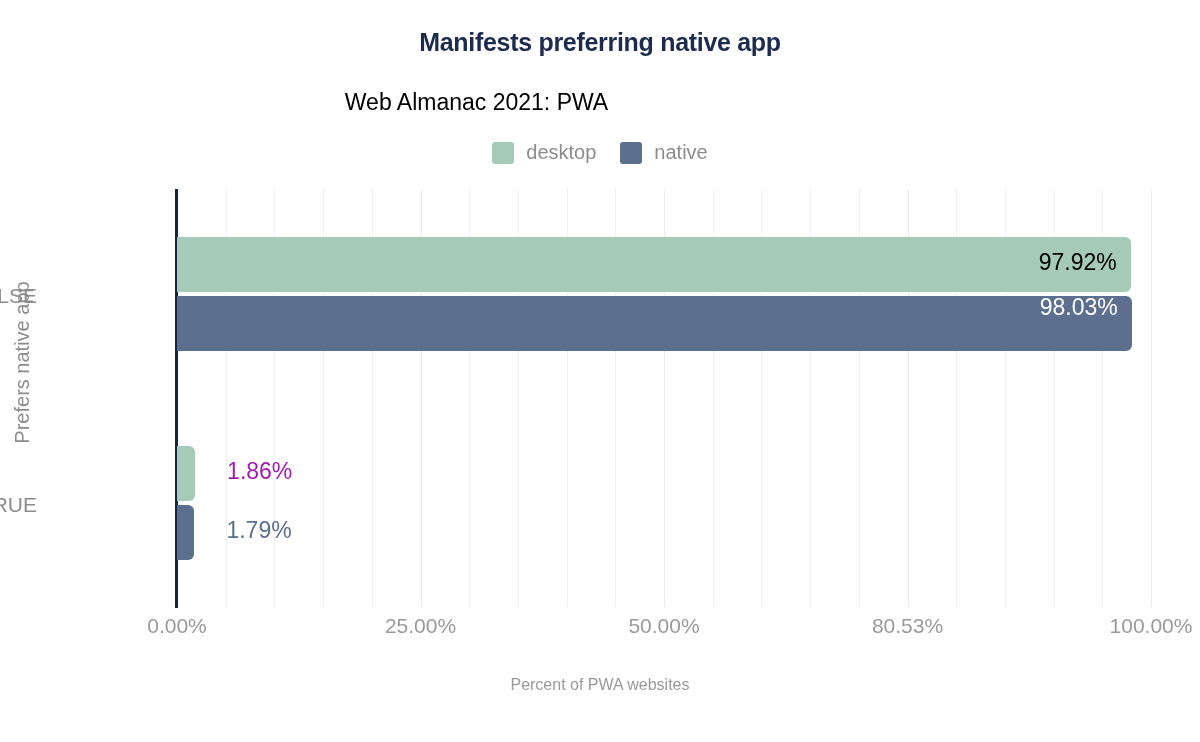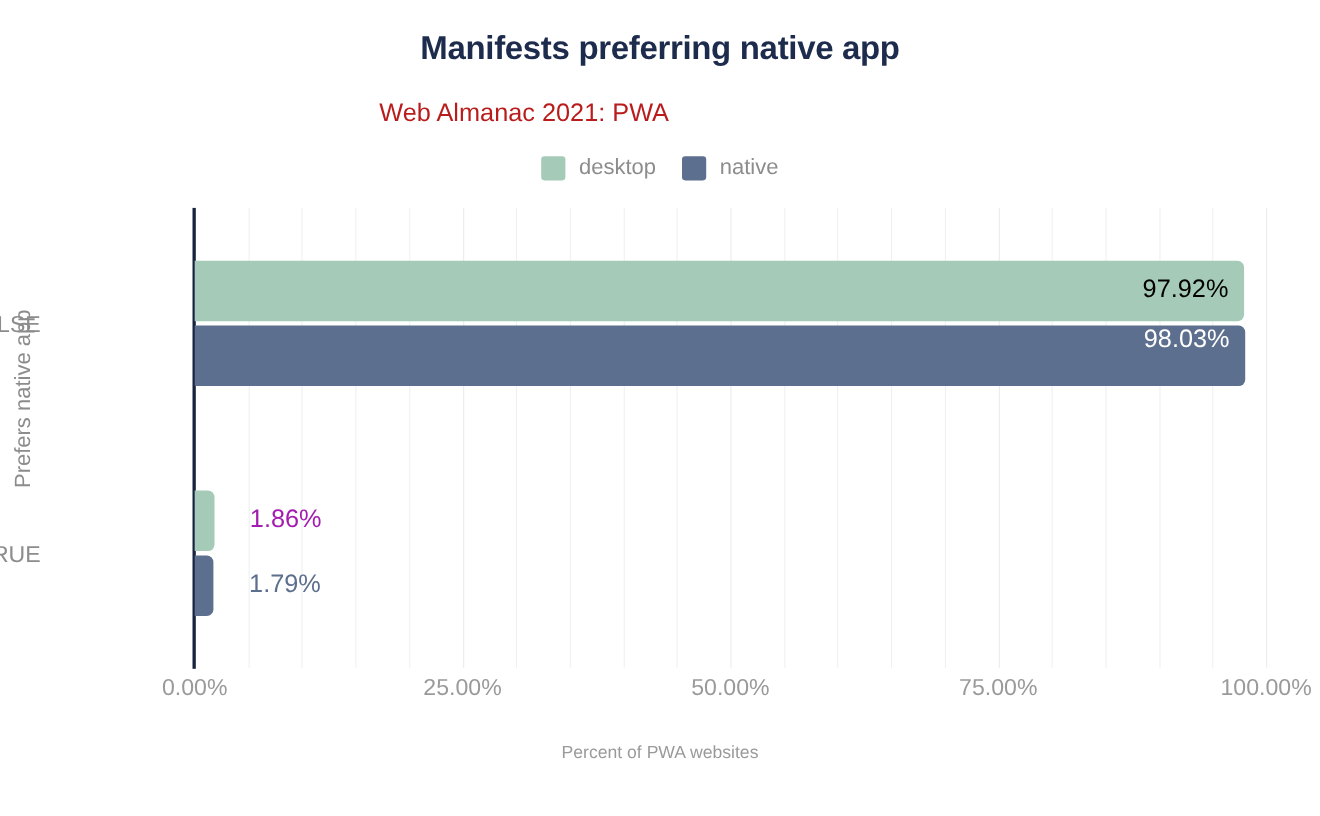--- a/index.html
+++ b/index.html
@@ -16,35 +16,35 @@
     overflow: hidden;
   }
 
   
   .chart-title {
     position: absolute;
     left: 0;
     top: 28px;
     width: 1200px;
     text-align: center;
-    font-size: 30px;
+    font-size: 25px;
     font-weight: bold;
     color: #1d2b4c;
     letter-spacing: -0.3px;
     white-space: nowrap;
   }
   .chart-subtitle {
     position: absolute;
     left: 0;
     top: 89px;
     width: 953px;
     text-align: center;
     font-size: 23px;
     font-weight: normal;
-    color: #b91c1c;
+    color: #000000;
     white-space: nowrap;
   }
 
   
   .legend {
     position: absolute;
     left: 0;
     top: 141px;
     width: 1200px;
     display: flex;
@@ -217,21 +217,21 @@
   </div>
 
   <div id="y-ticks">
       <div class="y-tick" style="top: 295.5px;">FALSE</div>
       <div class="y-tick" style="top: 504.5px;">TRUE</div>
     </div>
   <div id="x-ticks">
       <div class="x-tick" style="left: 177px;">0.00%</div>
       <div class="x-tick" style="left: 420.5px;">25.00%</div>
       <div class="x-tick" style="left: 664px; text-align: right;">50.00%</div>
-      <div class="x-tick" style="left: 907.5px;">75.00%</div>
+      <div class="x-tick" style="left: 907.5px;">80.53%</div>
       <div class="x-tick" style="left: 1151px;">100.00%</div>
     </div>
 
   <div class="x-axis-title">Percent of PWA websites</div>
 
   <div class="y-axis-title">Prefers native app</div>
 
 </div>
 
 </body></html>

